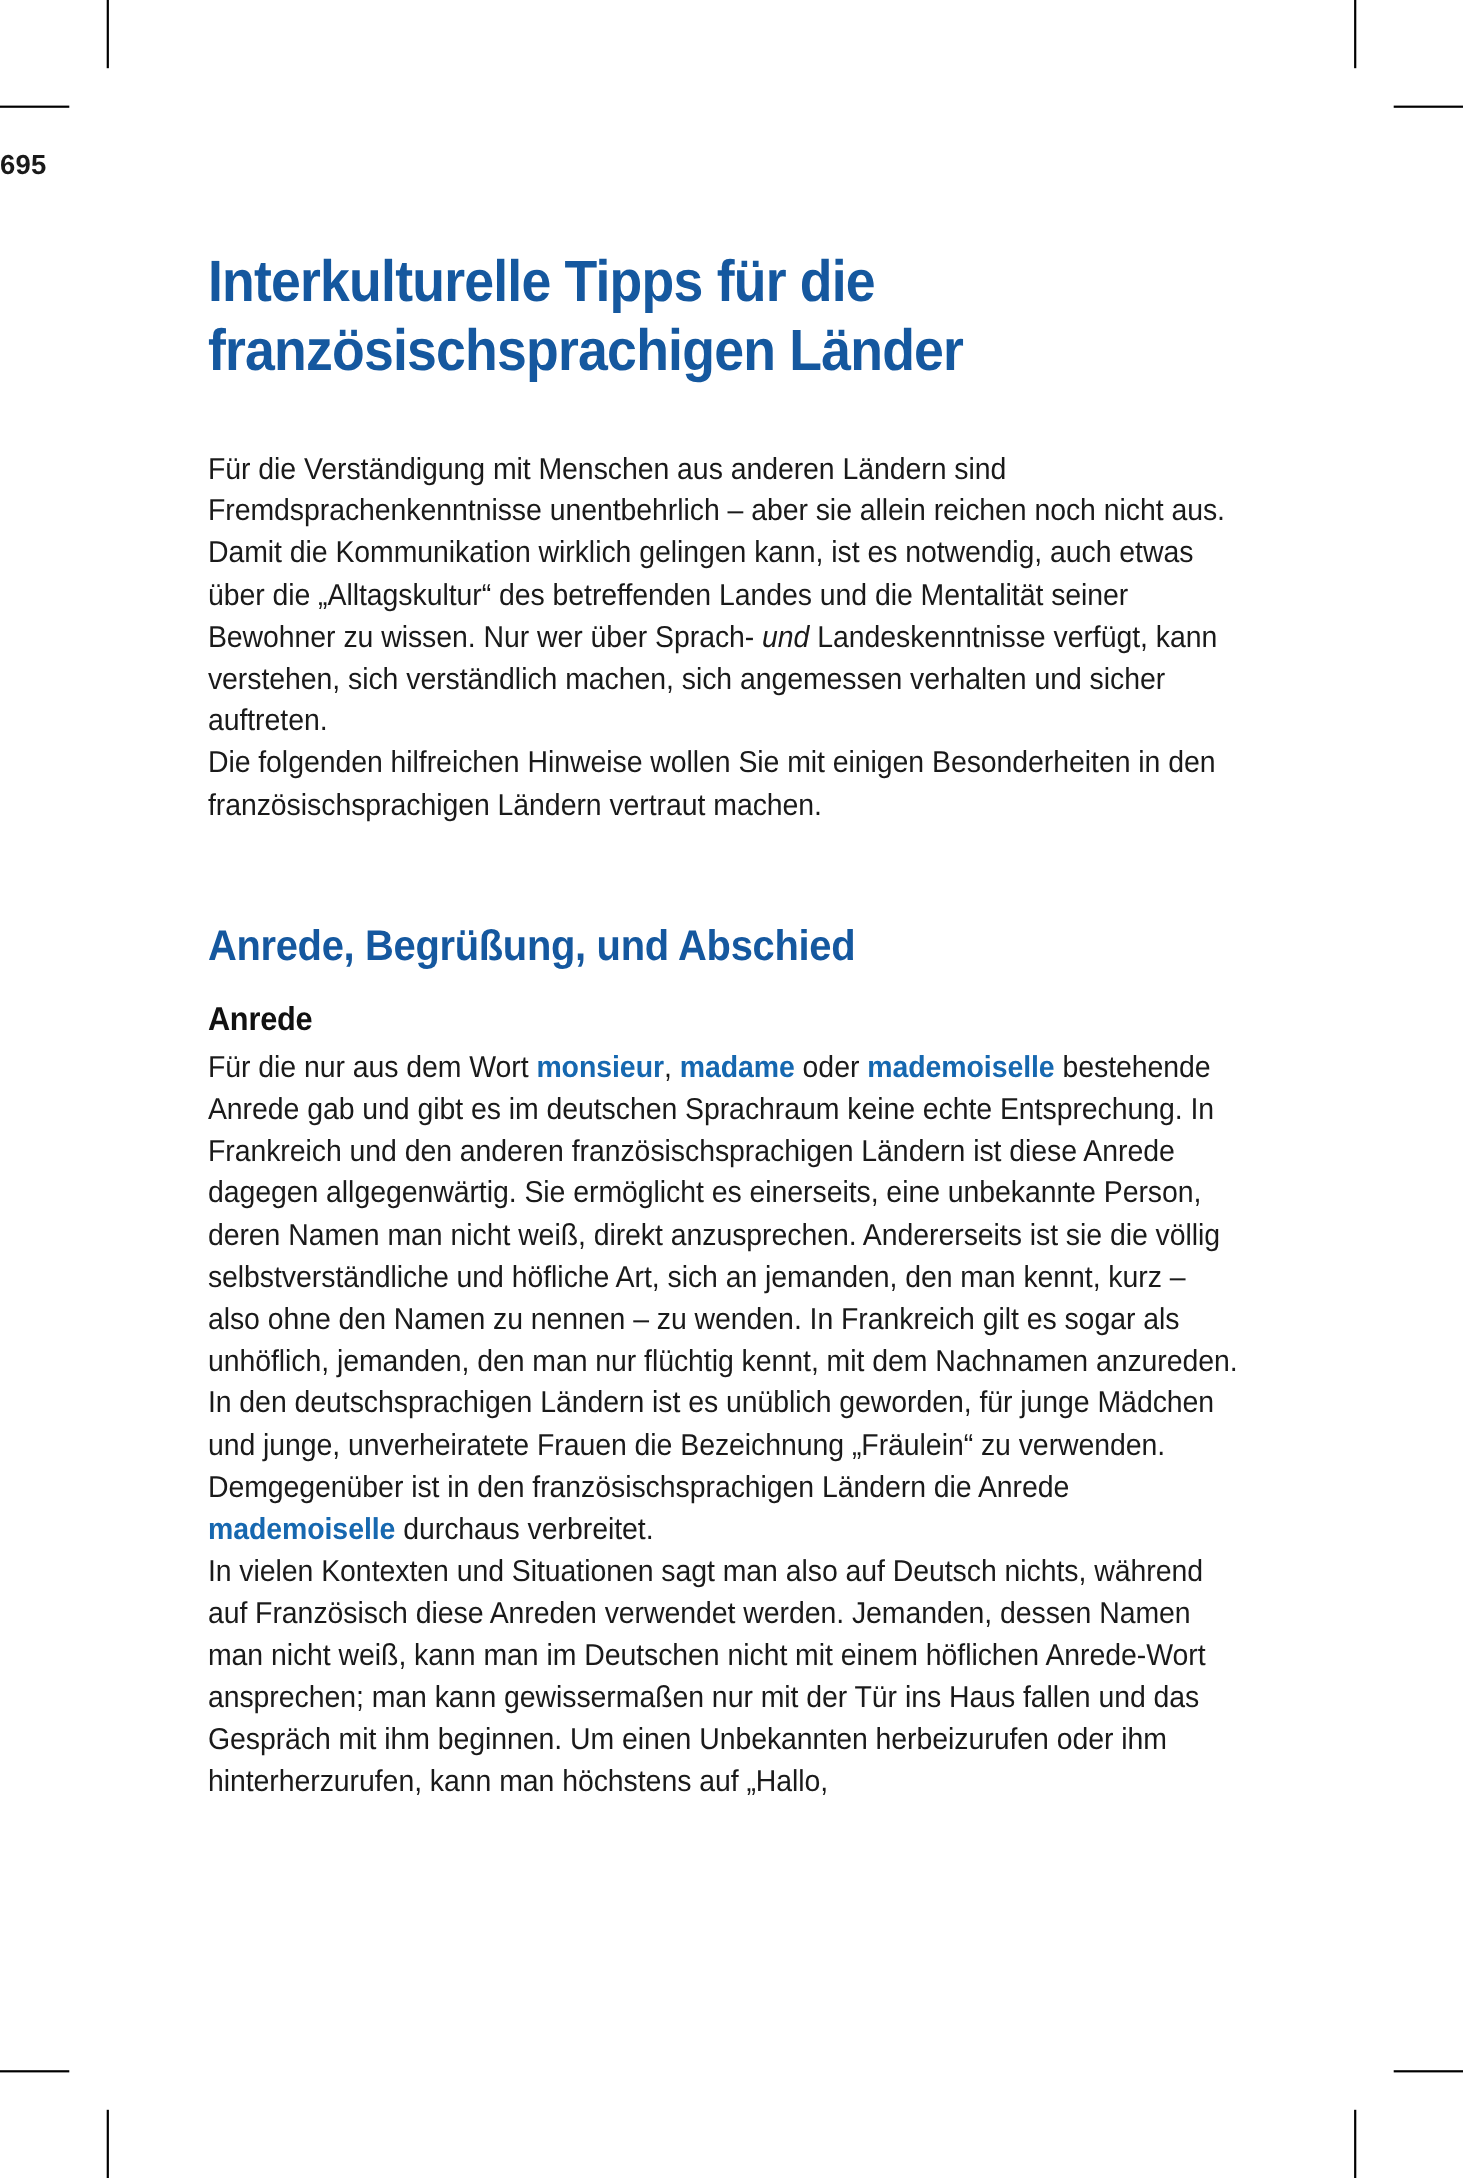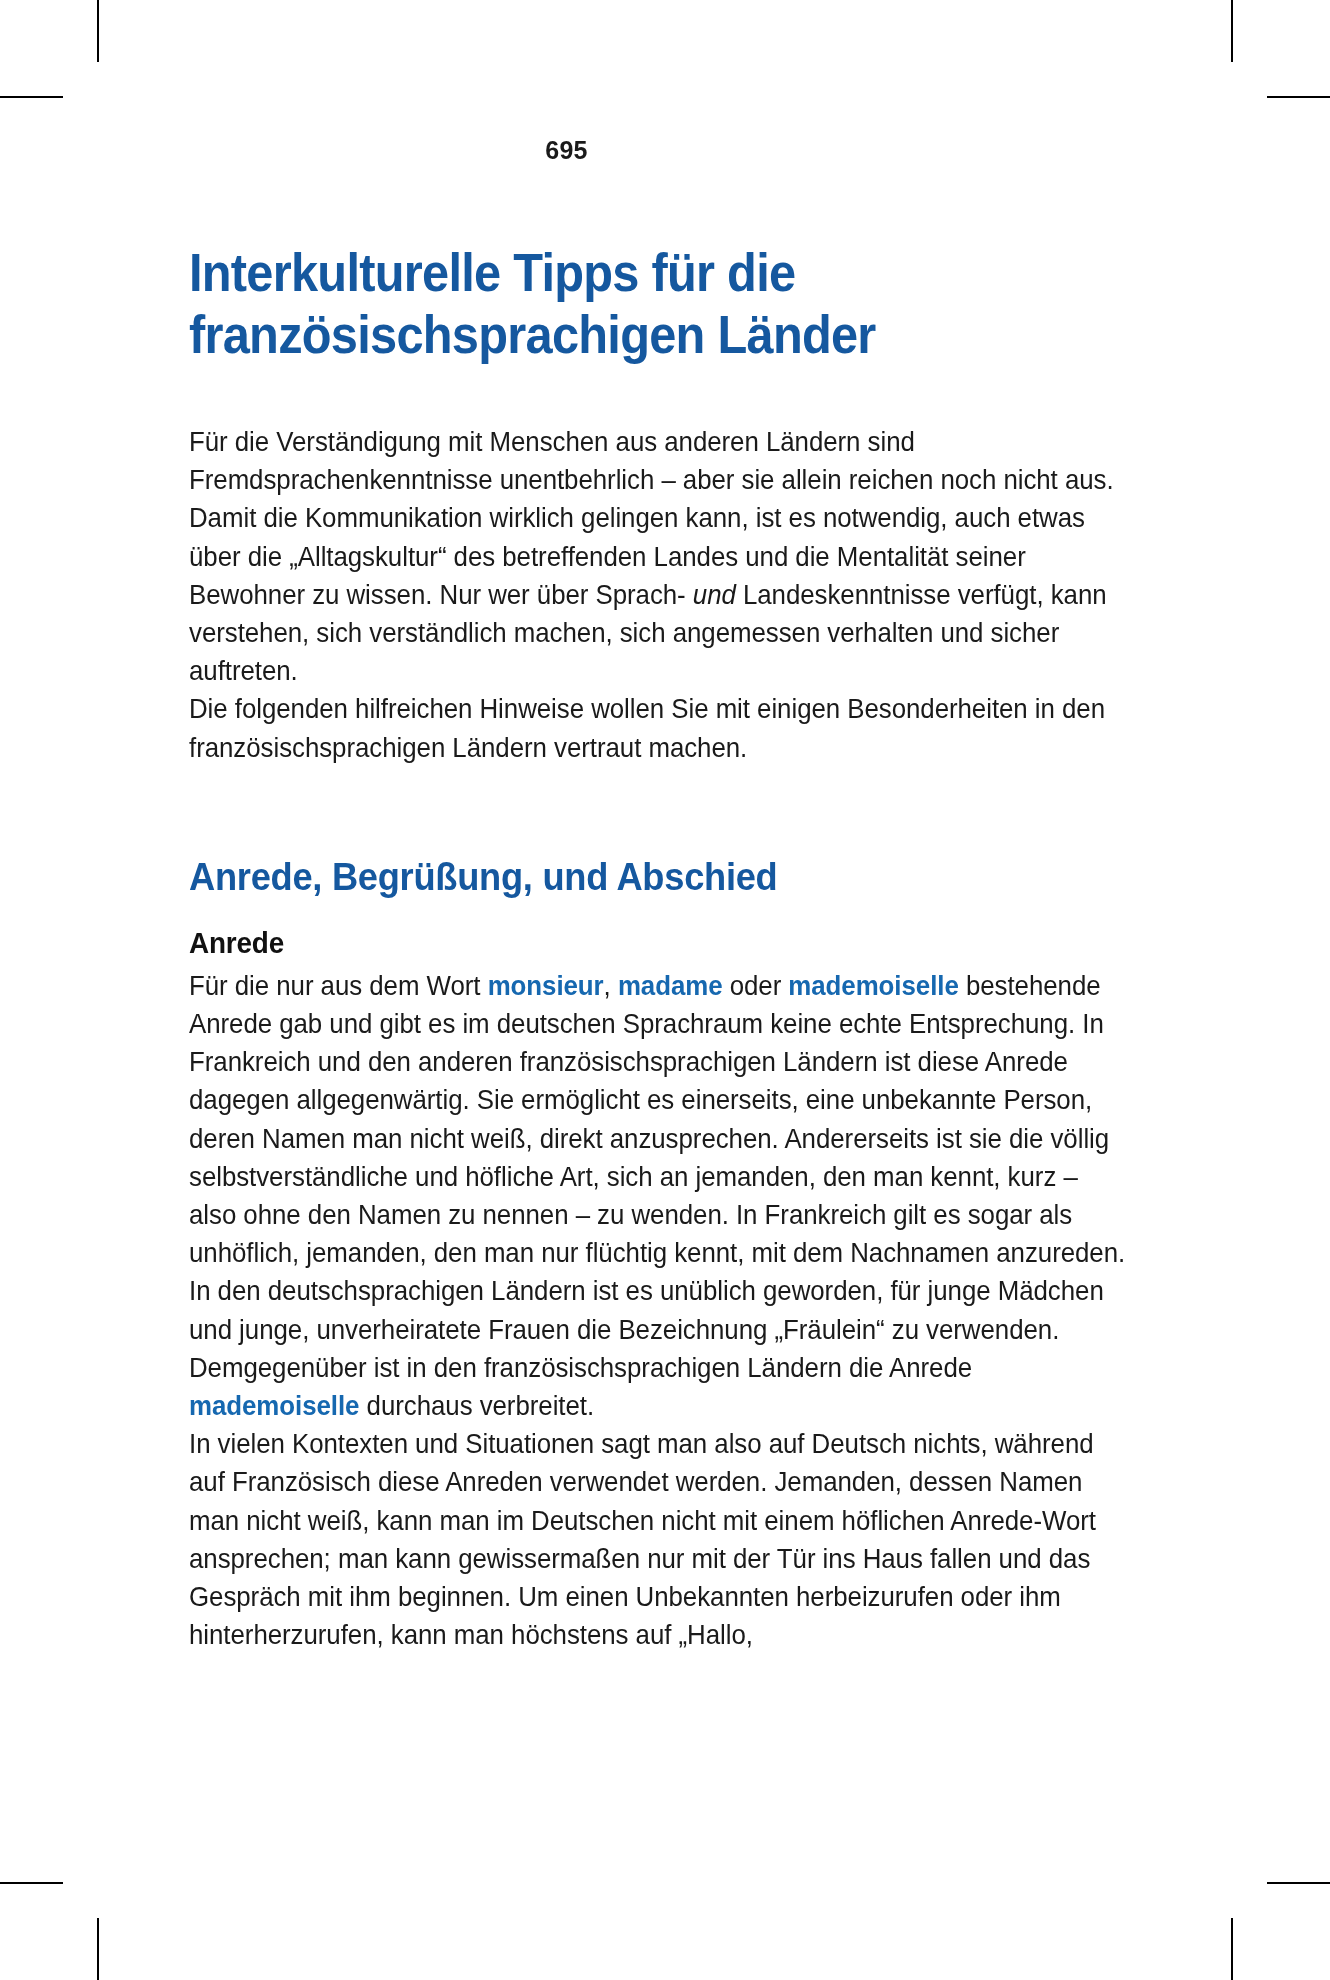--- a/index.html
+++ b/index.html
@@ -40,32 +40,32 @@
     top: 0;
     width: 1330px;
     height: 1980px;
   }
 
   .folio {
     position: absolute;
     left: 0;
     top: 136px;
     width: 1133px;
-    text-align: center;
+    text-align: left;
     font-size: 25px;
     font-weight: bold;
     color: #1a1a1a;
     letter-spacing: 0.2px;
     font-family: "Liberation Sans", sans-serif;
   }
 
   .content {
     position: absolute;
     left: 189px;
-    top: 16px;
+    top: 0;
     width: 938px;
   }
 
   
   .doc-title {
     color: #15589f;
     font-size: 53px;
     font-weight: bold;
     line-height: 62px;
     letter-spacing: -0.8px;

